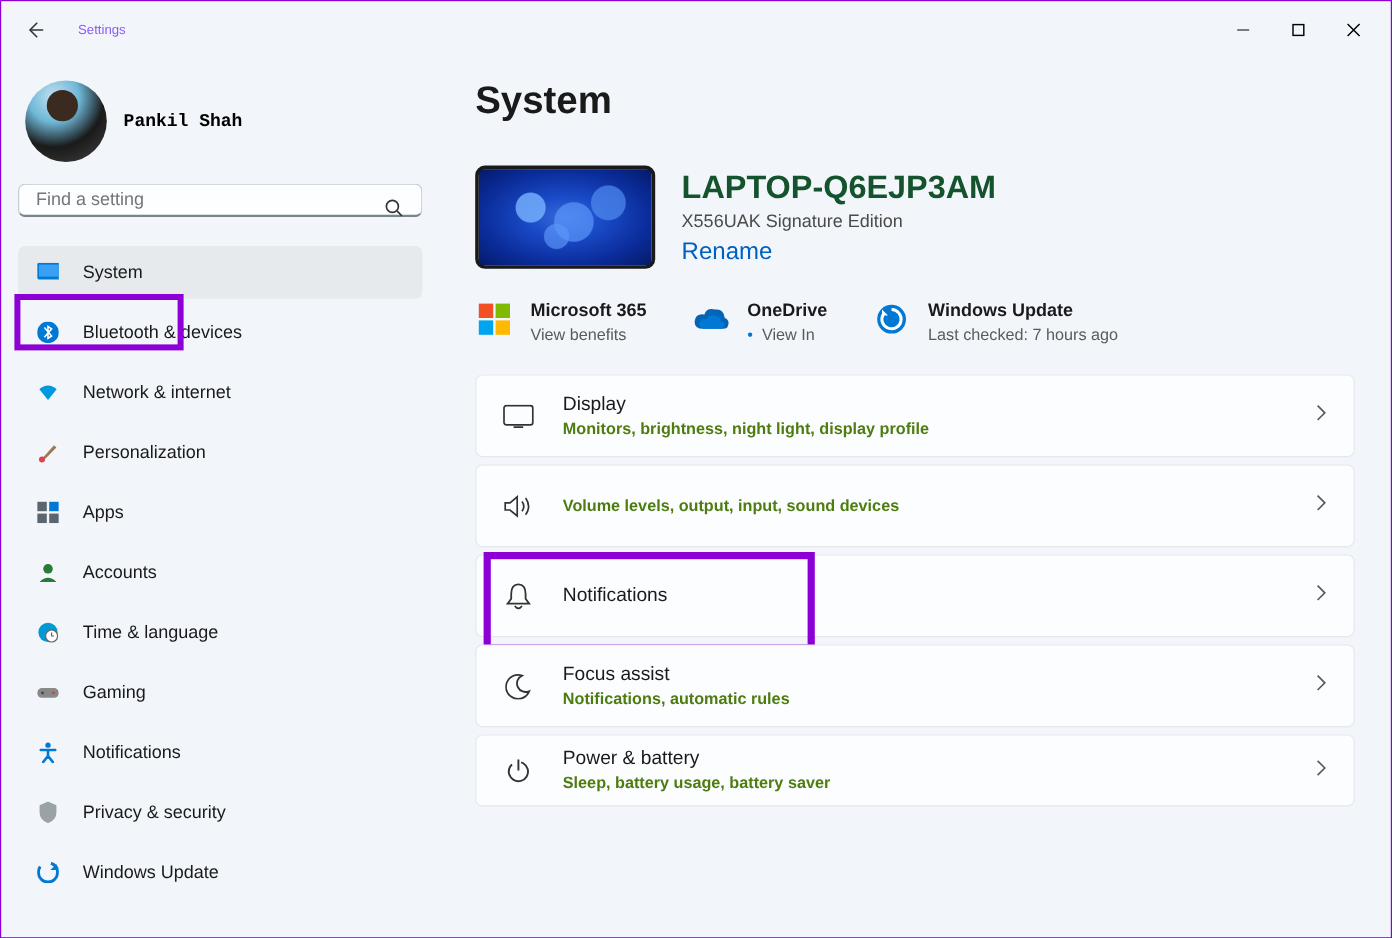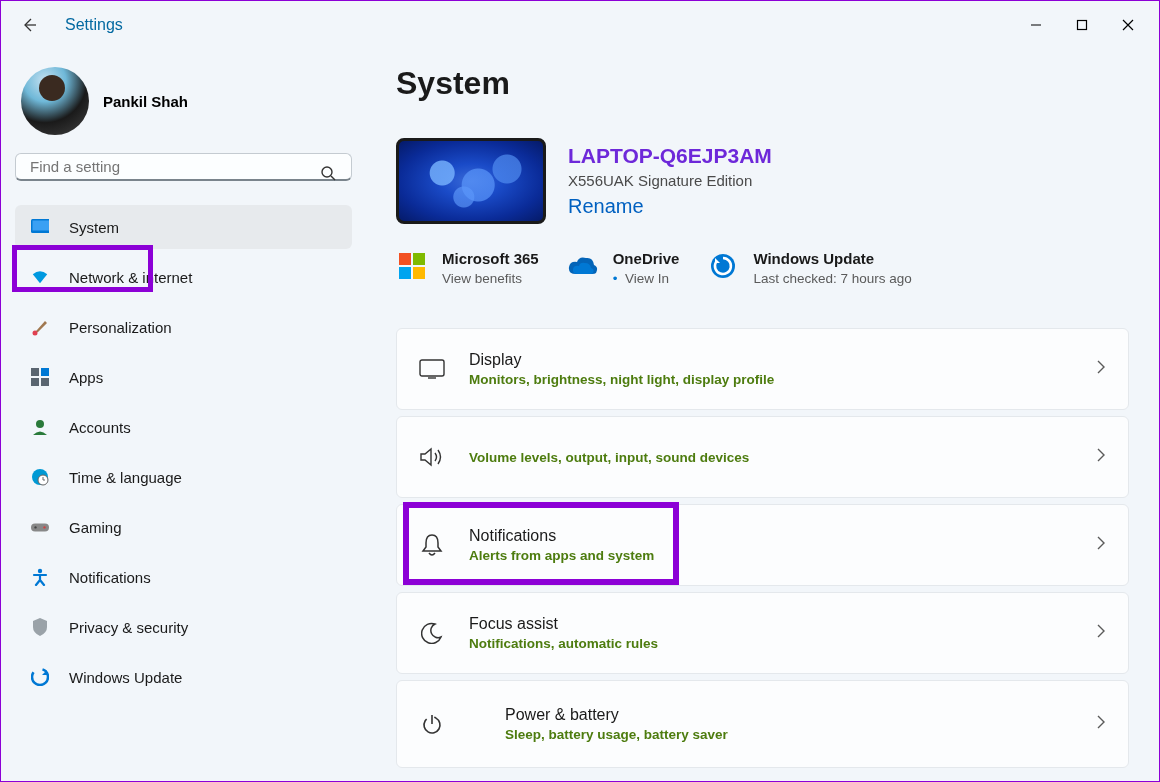--- a/index.html
+++ b/index.html
@@ -17,22 +17,22 @@
   display: flex;
   align-items: center;
   padding: 0 8px 0 20px;
 }
 .back-arrow {
   width: 16px; height: 16px;
   margin-right: 28px;
   cursor: pointer;
 }
 .app-title {
-  font-size: 16px;
-  color: #0369a1;
+  font-size: 11px;
+  color: #8b5cf6;
   flex: 1;
 }
 .window-controls {
   display: flex;
   gap: 0;
 }
 .win-btn {
   width: 46px;
   height: 32px;
   display: flex;
@@ -48,20 +48,21 @@
   width: 365px;
   padding: 12px 14px 0 14px;
   display: flex;
   flex-direction: column;
 }
 .user-block {
   display: flex;
   align-items: center;
   gap: 14px;
   padding: 6px 0 18px 6px;
+  font-family: Liberation Mono, monospace;
 }
 .avatar {
   width: 68px; height: 68px;
   border-radius: 50%;
   background: radial-gradient(circle at 35% 20%, #c4e0f0 0%, #6fb8d8 30%, #1a1a1a 60%, #444 100%);
   position: relative;
   overflow: hidden;
 }
 .avatar::after{
   content:"";
@@ -159,45 +160,45 @@
   content:"";
   position:absolute;
   inset:0;
   background:
     radial-gradient(circle at 30% 40%, rgba(120,180,255,0.8) 0 12px, transparent 13px),
     radial-gradient(circle at 55% 55%, rgba(90,150,250,0.7) 0 16px, transparent 17px),
     radial-gradient(circle at 75% 35%, rgba(80,140,240,0.7) 0 14px, transparent 15px),
     radial-gradient(circle at 45% 70%, rgba(100,160,255,0.6) 0 10px, transparent 11px);
 }
 .device-info { display: flex; flex-direction: column; gap: 4px; }
-.device-name { font-size: 21px; font-weight: 600; color: #6d28d9; }
+.device-name { font-size: 27px; font-weight: 600; color: #14532d; }
 .device-model { font-size: 15px; color: #4a4a4a; }
 .rename-link { font-size: 20px; color: #0060c0; cursor: pointer; margin-top: 2px; }
 .status-row {
   display: flex;
-  gap: 28px;
-  margin-bottom: 42px;
+  gap: 38px;
+  margin-bottom: 26px;
 }
 .status-item {
   display: flex;
   align-items: flex-start;
   gap: 14px;
   cursor: pointer;
 }
 .status-icon { width: 32px; height: 32px; flex-shrink: 0; display: flex; align-items: center; justify-content: center;}
 .status-text { display: flex; flex-direction: column; gap: 4px; }
 .status-title { font-size: 15px; font-weight: 600; color: #1a1a1a; }
 .status-sub { font-size: 13.5px; color: #5a5a5a; }
 .status-sub .bullet { color: #0078d4; }
 .settings-cards { display: flex; flex-direction: column; gap: 6px; }
 .setting-card {
   background: #fcfdfe;
   border: 1px solid #e4e8ec;
   border-radius: 6px;
-  height: 82px;
+  height: 69px;
   display: flex;
   align-items: center;
   padding: 0 22px;
   cursor: pointer;
   position: relative;
 }
 .card-icon {
   width: 26px; height: 26px;
   margin-right: 24px;
   display: flex;
@@ -280,20 +281,29 @@
         <span class="nav-icon">
           <svg width="20" height="16">
               <rect x="0" y="0" width="20" height="14" rx="1.5" fill="#0078d4"></rect>
               <rect x="1.5" y="1.5" width="17" height="10" fill="#3aa0f3"></rect>
             </svg>
         </span>
         <span>System</span>
       </li>
       <li class="nav-item">
         <span class="nav-icon">
+          <svg width="18" height="18">
+              <circle cx="9" cy="9" r="9" fill="#0078d4"></circle>
+              <path d="M6 5 L12 12 L9 14 V4 L12 6 L6 13" stroke="#fff" stroke-width="1.3" fill="none"></path>
+            </svg>
+        </span>
+        <span>Bluetooth &amp; devices</span>
+      </li>
+      <li class="nav-item">
+        <span class="nav-icon">
           <svg width="20" height="16" viewBox="0 0 20 16">
               <path d="M10 15 L2 5 Q10 -2 18 5 Z" fill="#0099e0"></path>
             </svg>
         </span>
         <span>Network &amp; internet</span>
       </li>
       <li class="nav-item">
         <span class="nav-icon">
           <svg width="18" height="18" viewBox="0 0 18 18">
               <path d="M3 15 L6 12 L14 3 L16 5 L7 14 Z" fill="#a07850"></path>
@@ -464,21 +474,20 @@
 
       <div class="setting-card">
         <span class="card-icon">
           <svg width="22" height="24" viewBox="0 0 22 24">
               <path d="M11 2 Q5 2 5 10 L5 14 L2 18 H20 L17 14 V10 Q17 2 11 2 Z" stroke="#333" stroke-width="1.5" fill="none"></path>
               <path d="M8 20 Q11 24 14 20" stroke="#333" stroke-width="1.5" fill="none"></path>
             </svg>
         </span>
         <div class="card-text">
           <span class="card-title">Notifications</span>
-          <span class="card-sub">Alerts from apps and system</span>
         </div>
         <span class="chevron">
           <svg width="10" height="16">
               <path d="M2 2 L8 8 L2 14" stroke="#5a5a5a" stroke-width="1.4" fill="none"></path>
             </svg>
         </span>
         <div class="notif-highlight"></div>
       </div>
 
       <div class="setting-card">
@@ -491,21 +500,21 @@
           <span class="card-title">Focus assist</span>
           <span class="card-sub">Notifications, automatic rules</span>
         </div>
         <span class="chevron">
           <svg width="10" height="16">
               <path d="M2 2 L8 8 L2 14" stroke="#5a5a5a" stroke-width="1.4" fill="none"></path>
             </svg>
         </span>
       </div>
 
-      <div class="setting-card" style="height:88px;gap:36px;">
+      <div class="setting-card" style="height:60px;">
         <span class="card-icon">
           <svg width="22" height="22" viewBox="0 0 22 22">
               <circle cx="11" cy="12" r="8" stroke="#333" stroke-width="1.6" fill="none" stroke-dasharray="40 8" transform="rotate(-60 11 12)"></circle>
               <line x1="11" y1="2" x2="11" y2="11" stroke="#333" stroke-width="1.6"></line>
             </svg>
         </span>
         <div class="card-text">
           <span class="card-title">Power &amp; battery</span>
           <span class="card-sub">Sleep, battery usage, battery saver</span>
         </div>

